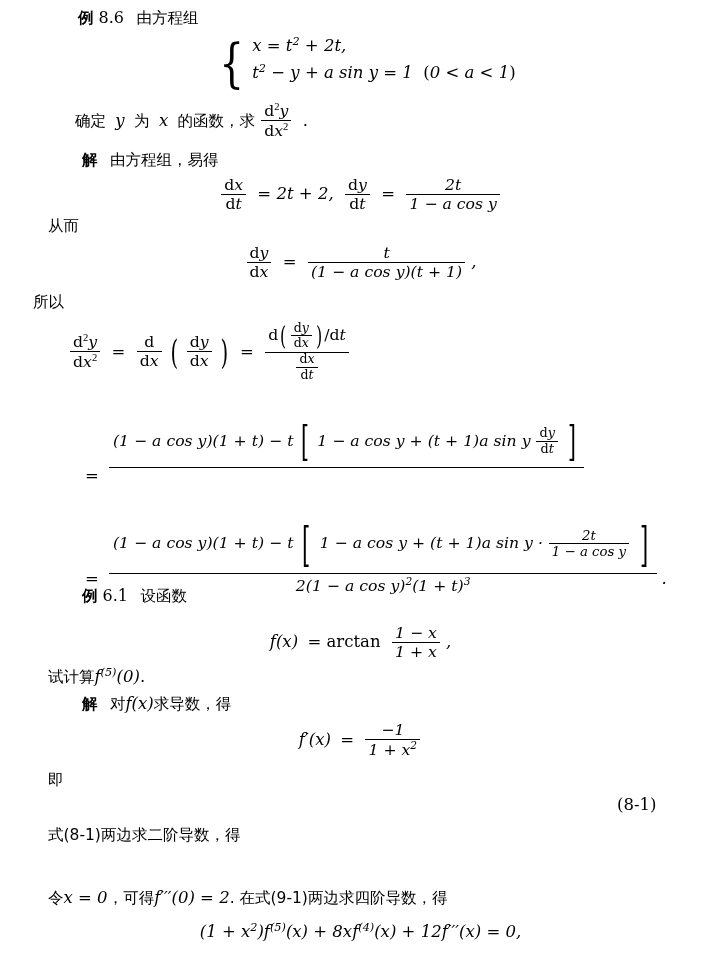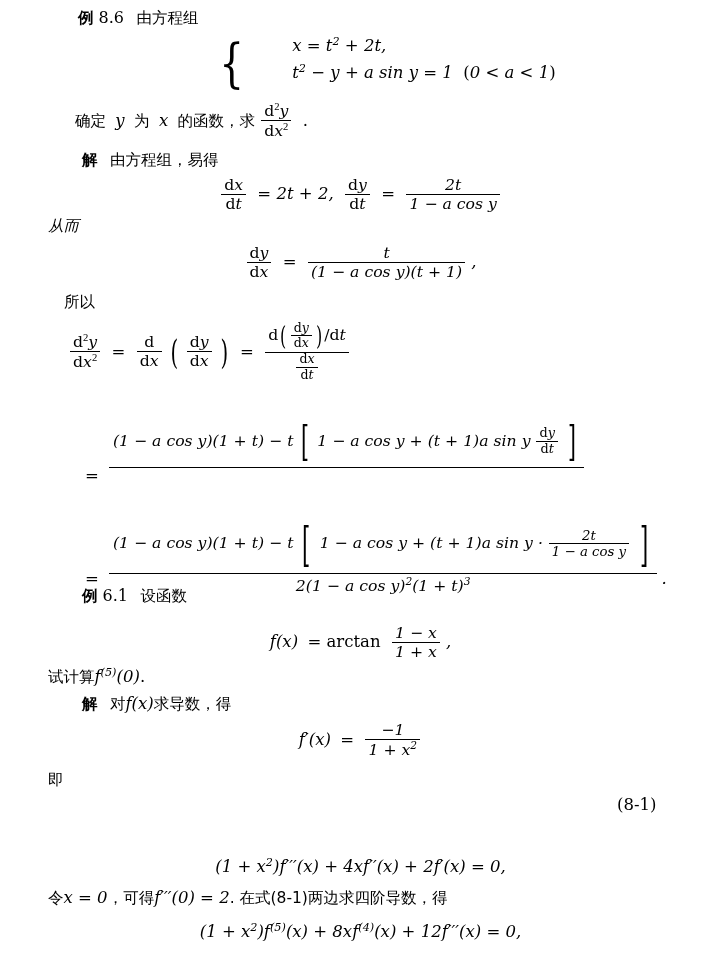--- a/index.html
+++ b/index.html
@@ -75,21 +75,20 @@
     line-height: 1;
     vertical-align: middle;
     transform: scaleX(0.75);
     position: relative;
     top: 1px;
   }
   .sysrows {
     display: inline-block;
     vertical-align: middle;
     line-height: 1.65;
-    margin-left: 40px;
   }
   .bigbrk {
     display: inline-block;
     font-size: 2.0em;
     font-family: "DejaVu Serif", serif;
     transform: scaleX(0.6);
     vertical-align: middle;
     font-style: normal;
   }
   .center {
@@ -157,38 +156,38 @@
       <span class="num"><span class="mathup">d</span><span class="math">y</span></span>
       <span class="den"><span class="mathup">d</span><span class="math">t</span></span>
     </span>
     <span class="math">&nbsp;=&nbsp;</span>
     <span class="frac fracs">
       <span class="num"><span class="math">2t</span></span>
       <span class="den"><span class="math">1 − a cos y</span></span>
     </span>
   </div>
 
-  <div class="line" style="left:48px; top:216px;font-style:italic;">
+  <div class="line" style="left:48px; top:216px;">
     <span class="cjk">从而</span>
   </div>
 
   <div class="center" style="top:245px;">
     <span class="frac fracs">
       <span class="num"><span class="mathup">d</span><span class="math">y</span></span>
       <span class="den"><span class="mathup">d</span><span class="math">x</span></span>
     </span>
     <span class="math">&nbsp;=&nbsp;</span>
     <span class="frac fracs">
       <span class="num"><span class="math">t</span></span>
       <span class="den"><span class="math">(1 − a cos y)(t + 1)</span></span>
     </span>
     <span class="math">,</span>
   </div>
 
-  <div class="line" style="left:64px; top:292px;">
+  <div class="line" style="left:33px; top:292px;">
     <span class="cjk">所以</span>
   </div>
 
   <div class="line" style="left:68px; top:322px;">
     <span class="frac fracs">
       <span class="num"><span class="mathup">d</span><sup class="p">2</sup><span class="math">y</span></span>
       <span class="den"><span class="mathup">d</span><span class="math">x</span><sup class="p">2</sup></span>
     </span>
     <span class="math">&nbsp;=&nbsp;</span>
     <span class="frac fracs">
@@ -274,26 +273,26 @@
   </div>
 
   <div class="line" style="left:48px; top:770px;">
     <span class="cjk">即</span>
   </div>
 
   <div class="line" style="left:617px; top:795px;">
     <span class="mathup">(8-1)</span>
   </div>
 
-
-  <div class="center" style="top:855px;">
-    <span class="math">(1 + x<sup class="p">2</sup>)f′′′(x) + 4xf′′(x) + 2f′(x) = 0,</span>
-  </div>
+  <div class="line" style="left:48px; top:825px;">
+    <span class="cjk">式(8-1)两边求二阶导数，得</span>
+  </div>
+
 
   <div class="line" style="left:48px; top:888px;">
-    <span class="cjk">令</span><span class="math">x = 0</span><span class="cjk">，可得</span><span class="math">f′′′(0) = 2</span><span class="cjk">. 在式(8-1)两边求四阶导数，得</span>
+    <span class="cjk">令</span><span class="math">x = 0</span><span class="cjk">，可得</span><span class="math">f′′′(0) = 2</span><span class="cjk">. 在式(9-1)两边求四阶导数，得</span>
   </div>
 
   <div class="center" style="top:920px;">
     <span class="math">(1 + x<sup class="p">2</sup>)f<sup class="p">(5)</sup>(x) + 8xf<sup class="p">(4)</sup>(x) + 12f′′′(x) = 0,</span>
   </div>
 
 </div>
 
 </body></html>

